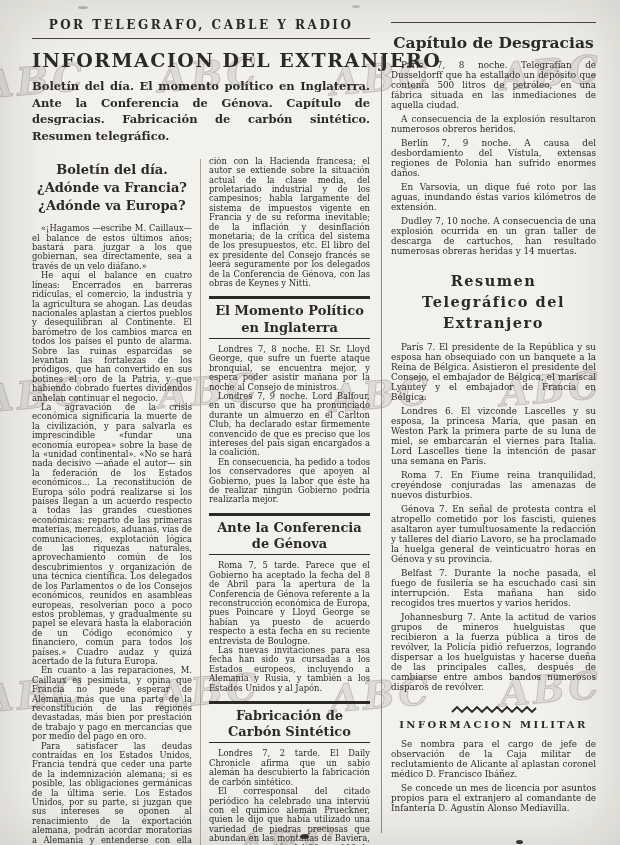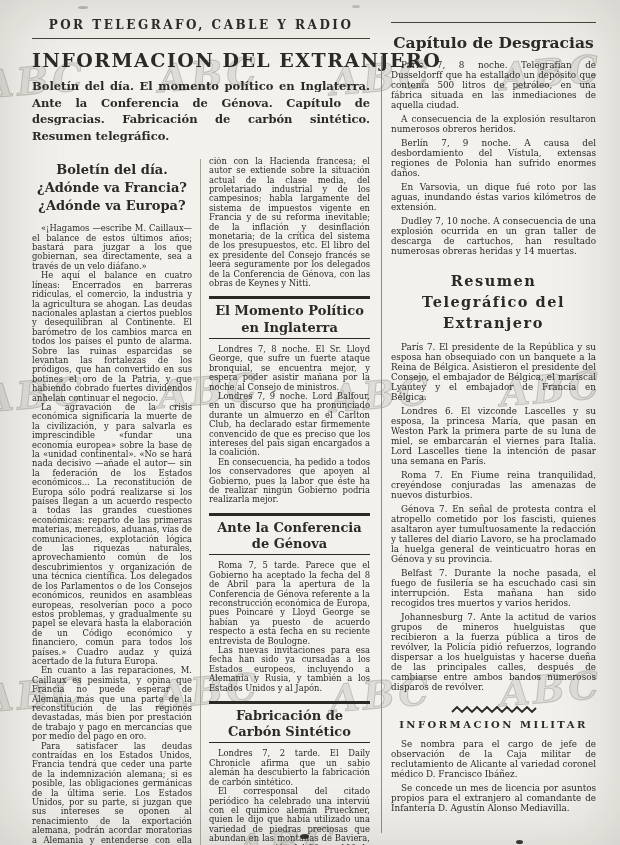--- a/index.html
+++ b/index.html
@@ -155,21 +155,21 @@
       <p class="bp3">Génova 7. En señal de protesta contra el atropello cometido por los fascisti, quienes asaltaron ayer tumultuosamente la redacción y talleres del diario Lavoro, se ha proclamado la huelga general de veinticuatro horas en Génova y su provincia.</p>
       <p class="bp3">Belfast 7. Durante la noche pasada, el fuego de fusilería se ha escuchado casi sin interrupción. Esta mañana han sido recogidos tres muertos y varios heridos.</p>
       <p class="bp3">Johannesburg 7. Ante la actitud de varios grupos de mineros huelguistas que recibieron a la fuerza pública a tiros de revólver, la Policía pidió refuerzos, logrando dispersar a los huelguistas y hacerse dueña de las principales calles, después de cambiarse entre ambos bandos numerosos disparos de revólver.</p>
 
       <div class="ornament">
         <svg width="86" height="9" viewBox="0 0 86 9" xmlns="http://www.w3.org/2000/svg">
           <polyline points="1,7 6,2 11,7 16,2 21,7 26,2 31,7 36,2 41,7 46,2 51,7 56,2 61,7 66,2 71,7 76,2 81,7 85,3" fill="none" stroke="#2b2925" stroke-width="1.8"></polyline>
         </svg>
       </div>
       <h2 class="militar-head">INFORMACION MILITAR</h2>
-      <p class="bp3">Se nombra para el cargo de jefe de observación de la Caja militar de reclutamiento de Alicante al variedad coronel médico D. Francisco Ibáñez.</p>
+      <p class="bp3">Se nombra para el cargo de jefe de observación de la Caja militar de reclutamiento de Alicante al aplastan coronel médico D. Francisco Ibáñez.</p>
       <p class="bp3">Se concede un mes de licencia por asuntos propios para el extranjero al comandante de Infantería D. Agustín Alonso Mediavilla.</p>
 
     </div>
   </div>
 
   <div class="speck s1"></div>
   <div class="speck s2"></div>
   <div class="speck s3"></div>
   <div class="speck s4"></div>
 </div>

